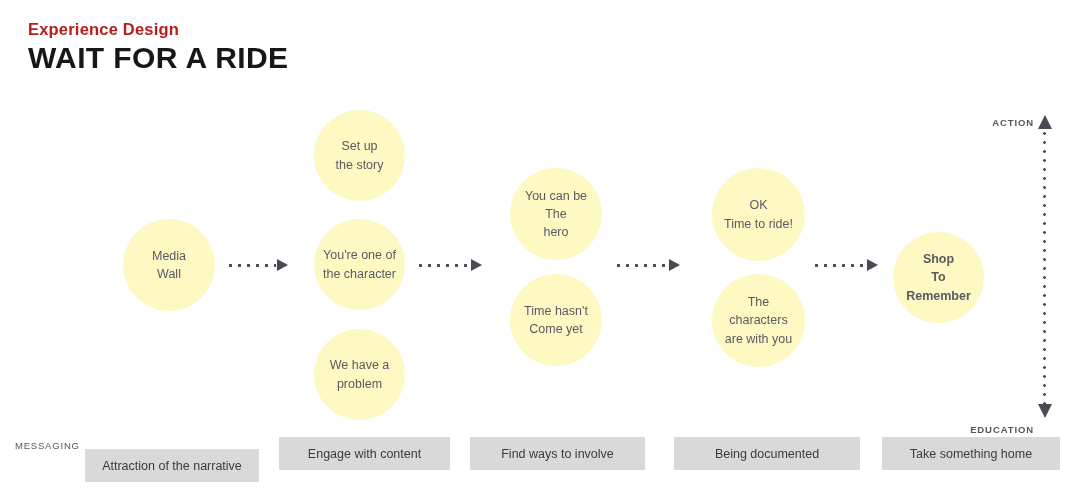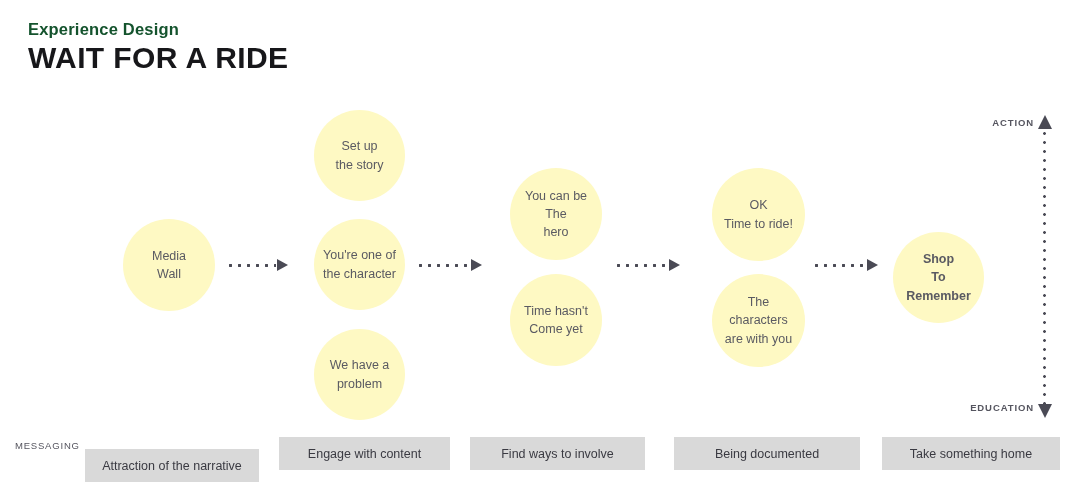--- a/index.html
+++ b/index.html
@@ -17,21 +17,21 @@
   }
 
   
   .kicker {
     position: absolute;
     left: 28px;
     top: 20px;
     font-size: 16.5px;
     font-weight: bold;
     letter-spacing: 0.2px;
-    color: #14532d;
+    color: #b91c1c;
     white-space: nowrap;
   }
   .title {
     position: absolute;
     left: 28px;
     top: 41px;
     font-size: 30px;
     font-weight: bold;
     letter-spacing: 0.4px;
     color: #17171a;
@@ -118,21 +118,21 @@
   .axis-label {
     position: absolute;
     font-size: 9.5px;
     font-weight: bold;
     letter-spacing: 0.9px;
     color: #55555f;
     white-space: nowrap;
     text-align: right;
   }
   .axis-label.action   { right: 46px; top: 117px; }
-  .axis-label.education{ right: 46px; top: 402px; }
+  .axis-label.education{ right: 46px; top: 424px; }
 
   
   .messaging-label {
     position: absolute;
     left: 15px;
     top: 440px;
     font-size: 9.5px;
     font-weight: normal;
     letter-spacing: 0.8px;
     color: #55555f;

